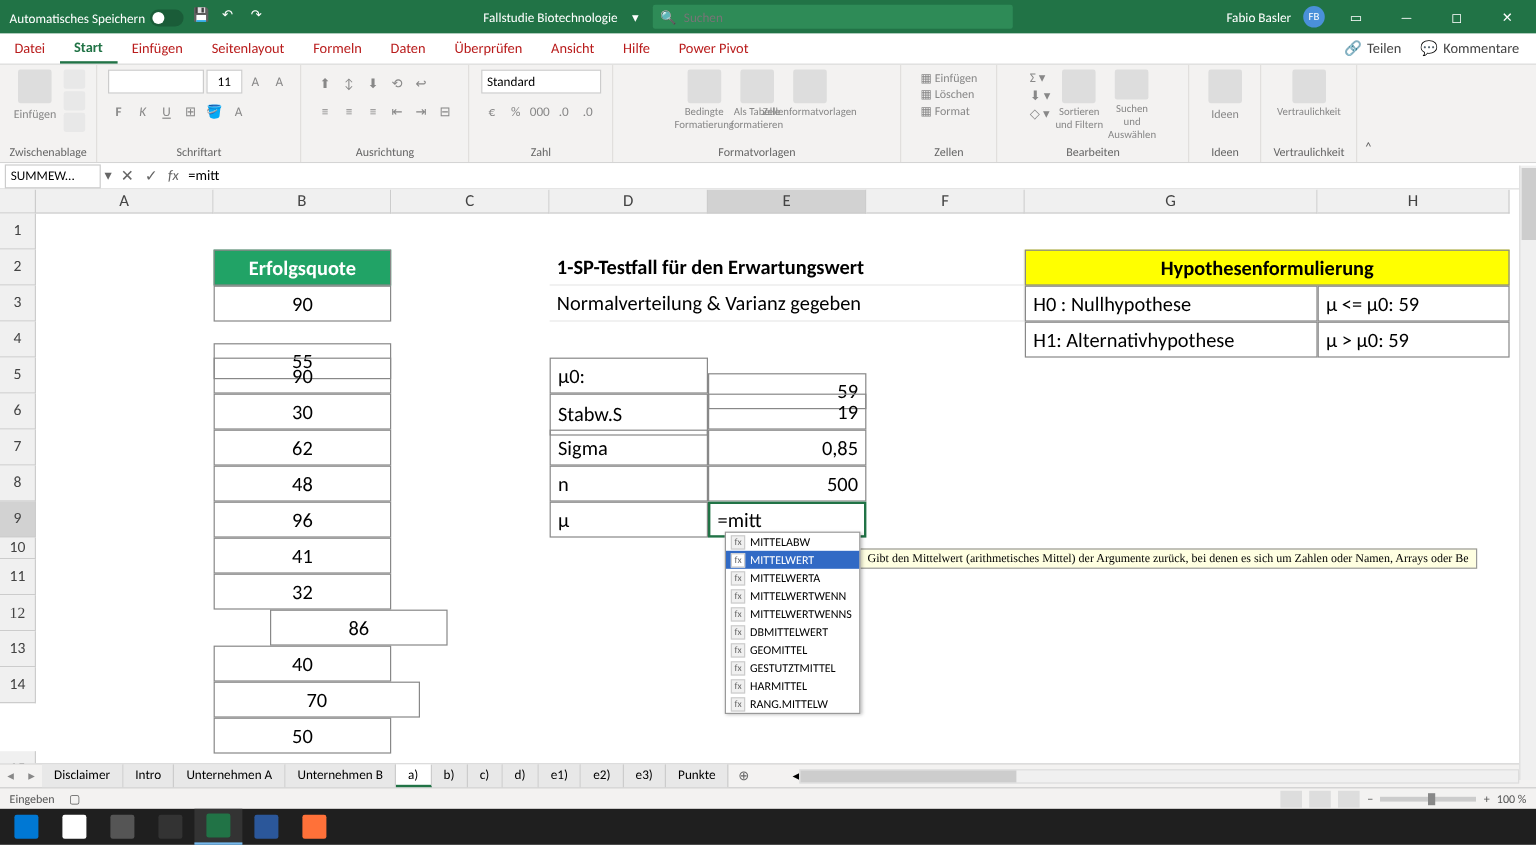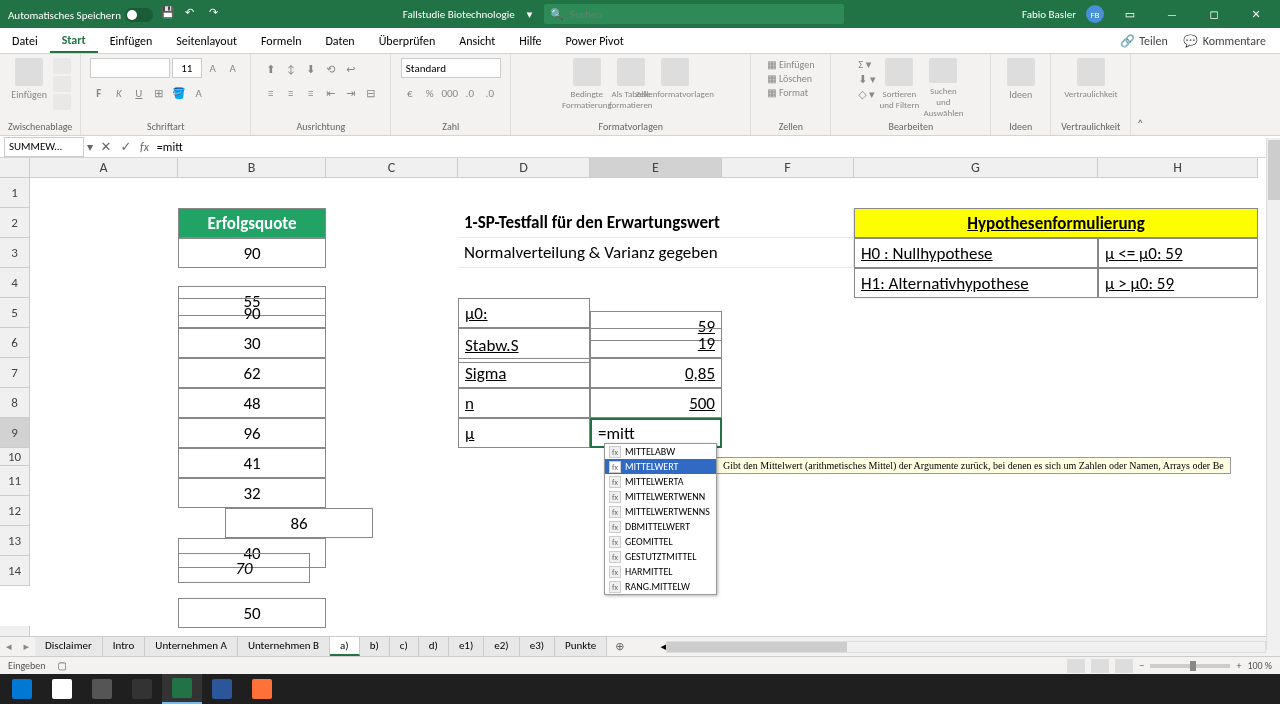--- a/index.html
+++ b/index.html
@@ -14,21 +14,21 @@
 .qat-icon { width: 16px; height: 16px; display: inline-block; color: #fff; }
 .titlebar-center { flex: 1; display: flex; align-items: center; justify-content: center; gap: 12px; }
 .search-box { background: #2e8b57; width: 300px; height: 20px; display: flex; align-items: center; padding: 0 6px; gap: 6px; border-radius: 2px; }
 .search-box input { background: transparent; border: none; color: #cde; font-size: 11px; flex: 1; outline: none; }
 .titlebar-right { display: flex; align-items: center; gap: 10px; padding-right: 8px; }
 .user-badge { width: 18px; height: 18px; background: #4a90d9; border-radius: 50%; display: flex; align-items: center; justify-content: center; font-size: 9px; }
 .win-btn { width: 32px; height: 28px; display: flex; align-items: center; justify-content: center; cursor: pointer; }
 
 
 .ribbon-tabs { height: 26px; background: #fff; display: flex; align-items: stretch; border-bottom: 1px solid #d4d4d4; }
-.ribbon-tab { padding: 0 12px; display: flex; align-items: center; font-size: 12px; color: #000000; cursor: pointer; }
+.ribbon-tab { padding: 0 12px; display: flex; align-items: center; font-size: 12px; color: #b91c1c; cursor: pointer; }
 .ribbon-tab.active { border-bottom: 2px solid #217346; color: #217346; font-weight: 600; }
 .ribbon-tabs-right { margin-left: auto; display: flex; align-items: center; gap: 4px; padding-right: 8px; }
 .share-btn, .comments-btn { display: flex; align-items: center; gap: 4px; padding: 2px 6px; font-size: 12px; color: #444; }
 
 
 .ribbon-body { height: 82px; background: #f3f2f1; display: flex; border-bottom: 1px solid #d4d4d4; }
 .ribbon-group { display: flex; flex-direction: column; align-items: center; padding: 4px 8px 2px; border-right: 1px solid #e1dfdd; }
 .ribbon-group-content { flex: 1; display: flex; align-items: flex-start; gap: 4px; }
 .ribbon-group-label { font-size: 10px; color: #666; padding-top: 1px; }
 .big-btn { width: 40px; height: 60px; display: flex; flex-direction: column; align-items: center; justify-content: flex-start; gap: 2px; font-size: 10px; color: #888; }
@@ -59,21 +59,21 @@
 .col-h.sel { background: #d2d2d2; }
 .row-headers { position: absolute; top: 20px; left: 0; }
 .row-h { width: 30px; height: 30px; background: #f0f0f0; border-right: 1px solid #ccc; border-bottom: 1px solid #ccc; display: flex; align-items: center; justify-content: center; font-size: 13px; color: #444; }
 .row-h.sel { background: #d2d2d2; }
 .cells { position: absolute; top: 20px; left: 30px; }
 .cell { position: absolute; border-right: 1px solid #e8e8e8; border-bottom: 1px solid #e8e8e8; display: flex; align-items: center; padding: 0 6px; font-size: 17px; font-family: Calibri, sans-serif; }
 .cell.b-header { background: #21a366; color: #fff; font-weight: bold; justify-content: center; border: 1px solid #888; }
 .cell.b-data { justify-content: center; border: 1px solid #888; }
 .cell.bold { font-weight: bold; }
 .cell.yellow { background: #ffff00; font-weight: bold; justify-content: center; }
-.cell.bordered { border: 1px solid #888; text-decoration: underline; }
+.cell.bordered { border: 1px solid #888; }
 .cell.right { justify-content: flex-end; }
 .cell.editing { border: 2px solid #217346; background: #fff; z-index: 5; }
 
 
 .autocomplete { position: absolute; background: #fff; border: 1px solid #999; font-size: 10px; z-index: 10; box-shadow: 1px 1px 3px rgba(0,0,0,0.3); }
 .ac-item { padding: 1px 6px 1px 4px; display: flex; align-items: center; gap: 4px; cursor: pointer; }
 .ac-item.sel { background: #316ac5; color: #fff; }
 .ac-ico { width: 12px; height: 12px; background: #f0f0f0; border: 1px solid #ccc; font-size: 8px; display: flex; align-items: center; justify-content: center; color: #666; }
 .ac-item.sel .ac-ico { background: #fff; }
 .ac-tooltip { position: absolute; background: #ffffe1; border: 1px solid #999; padding: 2px 6px; font-size: 10px; z-index: 9; white-space: nowrap; }
@@ -327,39 +327,39 @@
       <div class="row-h" style="height: 30px;">2</div>
       <div class="row-h" style="height: 30px;">3</div>
       <div class="row-h" style="height: 30px;">4</div>
       <div class="row-h" style="height: 30px;">5</div>
       <div class="row-h" style="height: 30px;">6</div>
       <div class="row-h" style="height: 30px;">7</div>
       <div class="row-h" style="height: 30px;">8</div>
       <div class="row-h sel" style="height: 30px;">9</div>
       <div class="row-h" style="height: 18px;">10</div>
       <div class="row-h" style="height: 30px;">11</div>
-      <div class="row-h" style="height: 30px;">12</div>
+      <div class="row-h" style="height: 30px; font-family: Liberation Serif, serif;">12</div>
       <div class="row-h" style="height: 30px;">13</div>
       <div class="row-h" style="height: 30px;">14</div>
       <div class="row-h" style="height: 30px; margin-top: 40px;">15</div>
     </div>
   <div class="cells" id="cells">
       <div class="cell b-header" style="left: 148px; top: 30px; width: 148px; height: 30px;">Erfolgsquote</div>
       <div class="cell b-data" style="left: 148px; top: 60px; width: 148px; height: 30px;">90</div>
       <div class="cell b-data" style="left: 148px; top: 108px; width: 148px; height: 30px;">55</div>
       <div class="cell b-data" style="left: 148px; top: 120px; width: 148px; height: 30px;">90</div>
       <div class="cell b-data" style="left: 148px; top: 150px; width: 148px; height: 30px;">30</div>
       <div class="cell b-data" style="left: 148px; top: 180px; width: 148px; height: 30px;">62</div>
       <div class="cell b-data" style="left: 148px; top: 210px; width: 148px; height: 30px;">48</div>
       <div class="cell b-data" style="left: 148px; top: 240px; width: 148px; height: 30px;">96</div>
       <div class="cell b-data" style="left: 148px; top: 270px; width: 148px; height: 30px;">41</div>
       <div class="cell b-data" style="left: 148px; top: 300px; width: 148px; height: 30px;">32</div>
       <div class="cell b-data" style="left: 148px; top: 330px; width: 148px; height: 30px; margin-left: 47px;">86</div>
       <div class="cell b-data" style="left: 148px; top: 360px; width: 148px; height: 30px;">40</div>
-      <div class="cell b-data" style="left: 148px; top: 375px; width: 132px; height: 30px; font-style: italic;">70</div>
+      <div class="cell b-data" style="left: 148px; top: 390px; width: 172px; height: 30px;">70</div>
       <div class="cell b-data" style="left: 148px; top: 420px; width: 148px; height: 30px;">50</div>
       <div class="cell bold" style="left: 428px; top: 30px; width: 396px; height: 30px;">1-SP-Testfall für den Erwartungswert</div>
       <div class="cell " style="left: 428px; top: 60px; width: 396px; height: 30px;">Normalverteilung &amp; Varianz gegeben</div>
       <div class="cell bordered" style="left: 428px; top: 120px; width: 132px; height: 30px;">µ0:</div>
       <div class="cell bordered right" style="left: 560px; top: 133px; width: 132px; height: 30px;">59</div>
       <div class="cell bordered" style="left: 428px; top: 150px; width: 132px; height: 35px;">Stabw.S</div>
       <div class="cell bordered right" style="left: 560px; top: 150px; width: 132px; height: 30px;">19</div>
       <div class="cell bordered" style="left: 428px; top: 180px; width: 132px; height: 30px;">Sigma</div>
       <div class="cell bordered right" style="left: 560px; top: 180px; width: 132px; height: 30px;">0,85</div>
       <div class="cell bordered" style="left: 428px; top: 210px; width: 132px; height: 30px;">n</div>

